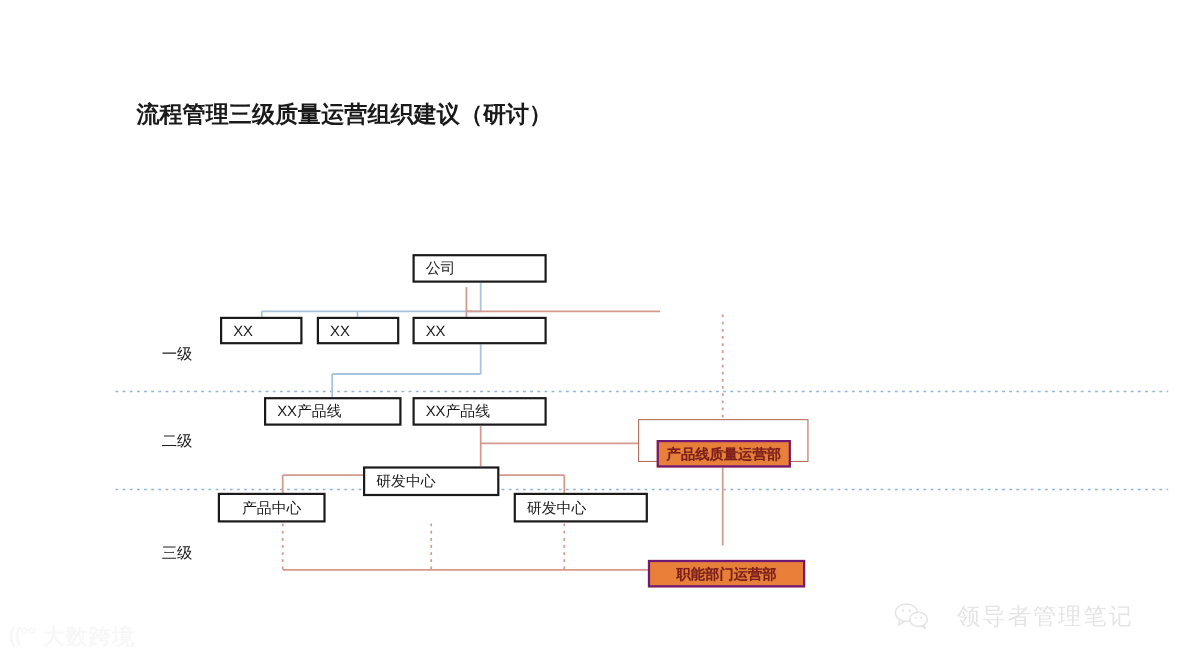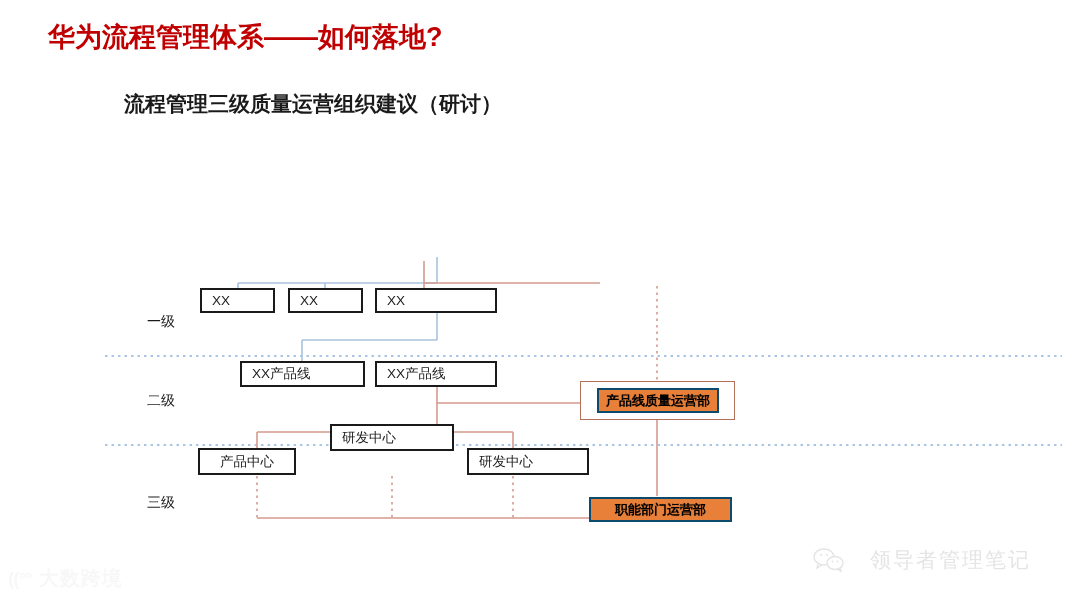--- a/index.html
+++ b/index.html
@@ -74,26 +74,27 @@
   }
   .node.center-text {
     justify-content: center;
   }
   .node.dashed {
     border: 2px dashed #111111;
     background: transparent;
   }
   .node.orange {
     background: #e8803a;
-    border: 2px solid #0c4a6e;
-    color: #000000;
+    border: 2px solid #701a75;
+    color: #7f1d1d;
     font-weight: bold;
     font-size: 13px;
     justify-content: center;
     text-shadow: 0 0 1px rgba(0,0,0,0.25);
+    margin-top: 12px;
   }
   .outline-frame {
     position: absolute;
     box-sizing: border-box;
     border: 1.5px solid #b5705a;
     background: #ffffff;
   }
 
   
   .tier-label {
@@ -140,21 +141,20 @@
     color: #dcdcdc;
     letter-spacing: 2px;
   }
   .wm-right svg { display: block; }
 </style>
 </head>
 <body>
 
 <div id="slide">
 
-  <div class="main-title">华为流程管理体系——如何落地?</div>
 
   <div class="sub-title">流程管理三级质量运营组织建议（研讨）</div>
 
   <div id="diagram">
 
     <svg id="wires" viewBox="0 0 1080 607">
 
       <line x1="105" y1="356" x2="1062" y2="356" stroke="#8fb4dd" stroke-width="1.4" stroke-dasharray="2.5 4"></line>
       <line x1="105" y1="445" x2="1062" y2="445" stroke="#8fb4dd" stroke-width="1.4" stroke-dasharray="2.5 4"></line>
 
@@ -184,20 +184,23 @@
         <path d="M 657 286 L 657 381" stroke-dasharray="2.5 4"></path>
         <path d="M 657 420 L 657 496"></path>
 
         <path d="M 257 476 L 257 518" stroke-dasharray="2.5 4"></path>
         <path d="M 392 476 L 392 518" stroke-dasharray="2.5 4"></path>
         <path d="M 513 476 L 513 518" stroke-dasharray="2.5 4"></path>
         <path d="M 257 518 L 590 518"></path>
       </g>
     </svg>
 
+    <div class="node left-text" style="left:375px; top:231px; width:122px; height:26px;">
+      <span>公司</span>
+    </div>
 
     <div class="node left-text" style="left:200px; top:288px; width:75px; height:25px;">
       <span>XX</span>
     </div>
     <div class="node left-text" style="left:288px; top:288px; width:75px; height:25px;">
       <span>XX</span>
     </div>
     <div class="node left-text" style="left:375px; top:288px; width:122px; height:25px;">
       <span>XX</span>
     </div>

